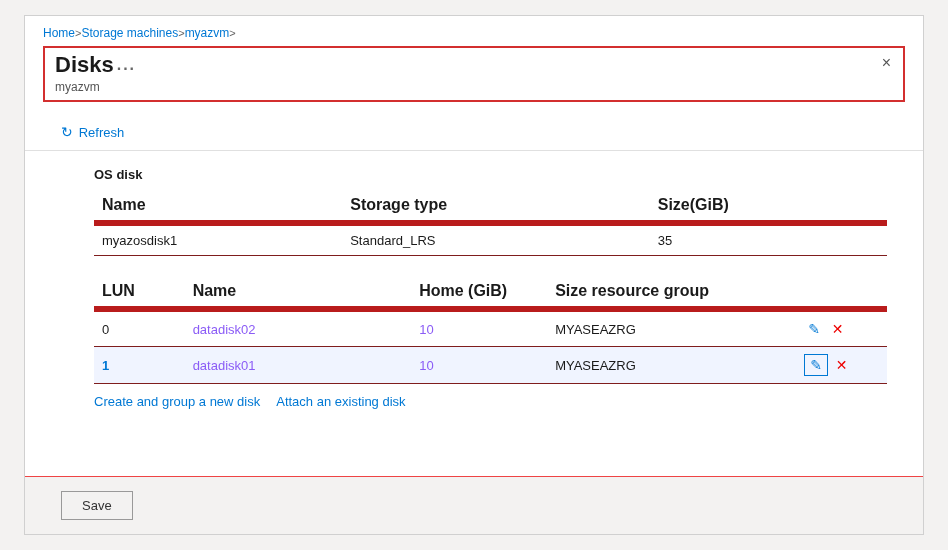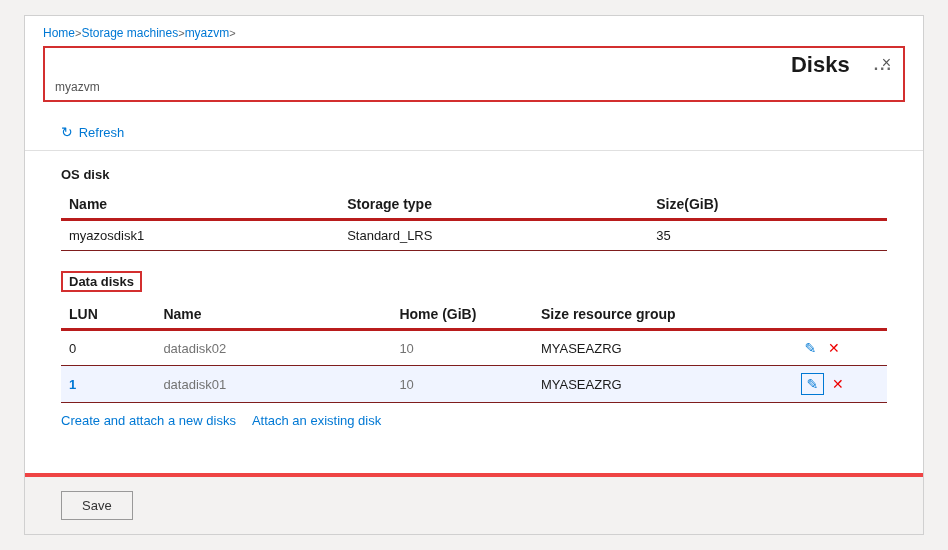--- a/index.html
+++ b/index.html
@@ -34,22 +34,21 @@
     .breadcrumb-sep {
       color: #666;
       font-size: 11px;
     }
     .title-main {
       font-size: 22px;
       font-weight: 600;
       color: #1a1a1a;
       display: flex;
       align-items: center;
-      gap: 24px;
-      justify-content: flex-end;
+      gap: 3px;
     }
     .title-ellipsis {
       font-size: 16px;
       color: #666;
       cursor: pointer;
       letter-spacing: 2px;
     }
     .title-sub {
       font-size: 12px;
       color: #555;
@@ -80,20 +79,21 @@
       background: none;
       border: none;
     }
     .refresh-icon {
       font-size: 14px;
       display: inline-block;
     }
     .content {
       padding: 16px 36px;
       flex: 1;
+      margin-left: 33px;
     }
     .section-title {
       font-weight: 700;
       font-size: 13px;
       margin-bottom: 8px;
       color: #1a1a1a;
     }
     .data-disks-title-box {
       display: inline-block;
       border: 2px solid #d32f2f;
@@ -103,33 +103,33 @@
       color: #1a1a1a;
     }
     table {
       width: 100%;
       border-collapse: collapse;
       margin-bottom: 8px;
     }
     th {
       text-align: left;
       font-weight: 600;
-      font-size: 14px;
+      font-size: 16px;
       padding: 6px 8px;
       color: #1a1a1a;
-      border-bottom: 3px solid #b91c1c;
+      border-bottom: 6px solid #b91c1c;
     }
     td {
       padding: 7px 8px;
       color: #1a1a1a;
       border-bottom: 1px solid #7f1d1d;
       font-size: 13px;
     }
     td.link-style {
-      color: #737373;
+      color: #8b5cf6;
     }
     .row-highlighted {
       background: #f0f4ff;
     }
     .icon-btn {
       background: none;
       border: none;
       cursor: pointer;
       padding: 2px 4px;
       font-size: 14px;
@@ -143,21 +143,21 @@
     }
     .action-link {
       color: #0078d4;
       cursor: pointer;
       font-size: 13px;
       text-decoration: none;
     }
     .footer {
       padding: 14px 36px;
       background: #f3f2f1;
-      border-top: 4px solid #ef4444;
+      border-top: 1px solid #ef4444;
       display: flex;
       gap: 10px;
     }
     .footer-btn {
       padding: 6px 20px;
       font-size: 13px;
       cursor: pointer;
       border: 1px solid #999;
       background: #f3f2f1;
       color: #333;
@@ -212,23 +212,20 @@
           <tr>
             <td>myazosdisk1</td>
             <td>Standard_LRS</td>
             <td>35</td>
           </tr>
         </tbody>
       </table>
     </div>
 
     <div class="data-disk-section">
-      <div class="data-disk-header">
-        <span class="data-disks-title-box">Data disks</span>
-      </div>
       <table>
         <thead>
           <tr>
             <th style="width:80px">LUN</th>
             <th style="width:200px">Name</th>
             <th style="width:120px">Home (GiB)</th>
             <th style="width:220px">Size resource group</th>
             <th style="width:80px"></th>
           </tr>
         </thead>
@@ -249,21 +246,21 @@
             <td class="link-style">10</td>
             <td>MYASEAZRG</td>
             <td>
               <button class="icon-btn edit-icon" title="Edit" style="border: 1.5px solid #0078d4; padding: 2px 5px;">✎</button>
               <button class="icon-btn delete-icon" title="Delete">✕</button>
             </td>
           </tr>
         </tbody>
       </table>
       <div class="action-links">
-        <a href="#" class="action-link">Create and attach a new disks</a>
+        <a href="#" class="action-link">Create and group a new disk</a>
         <a href="#" class="action-link">Attach an existing disk</a>
       </div>
     </div>
 
   </div>
 
   <div class="footer">
     <button class="footer-btn">Save</button>
   </div>
 </div>

